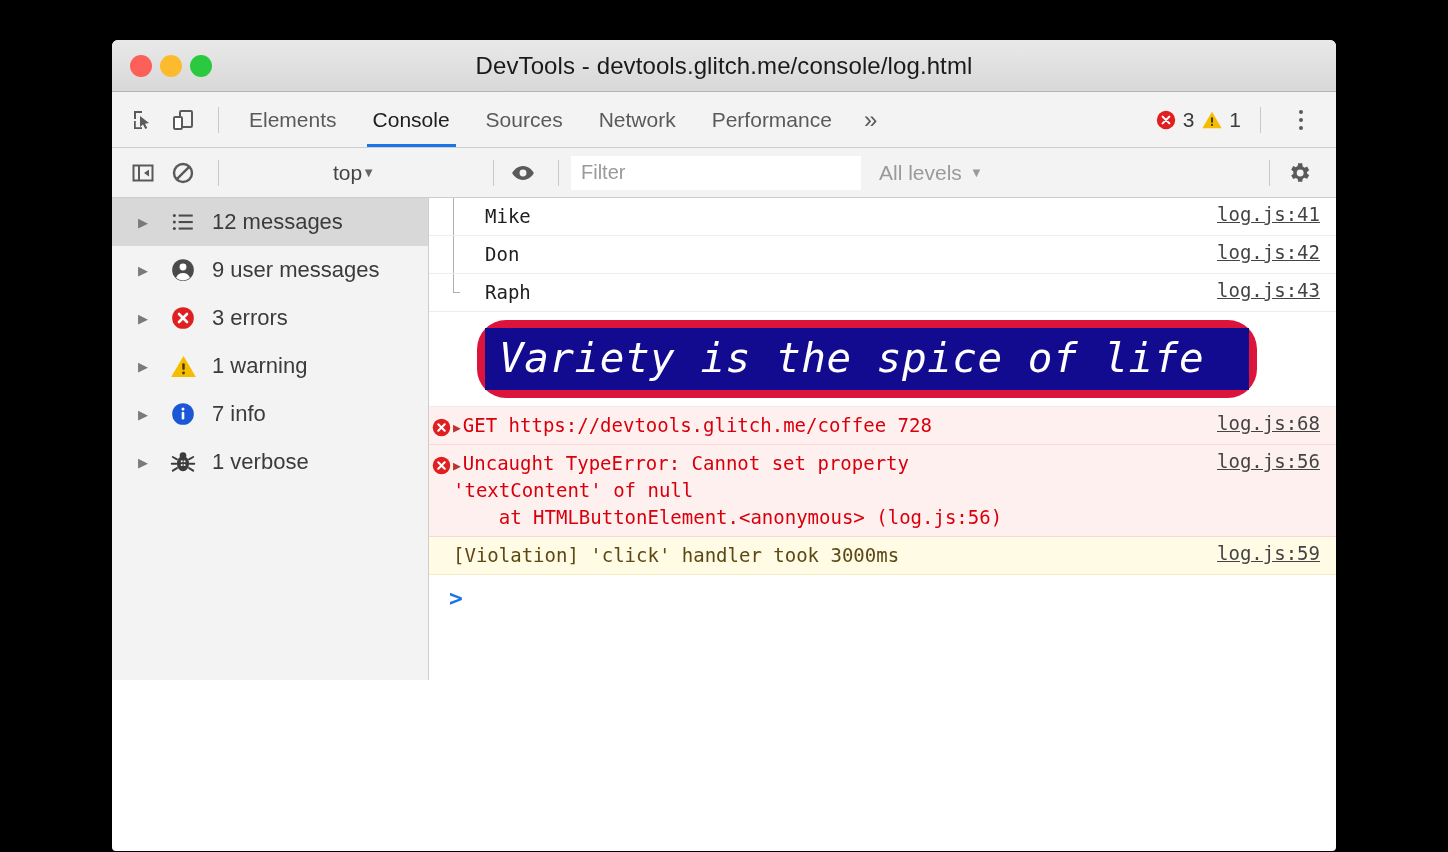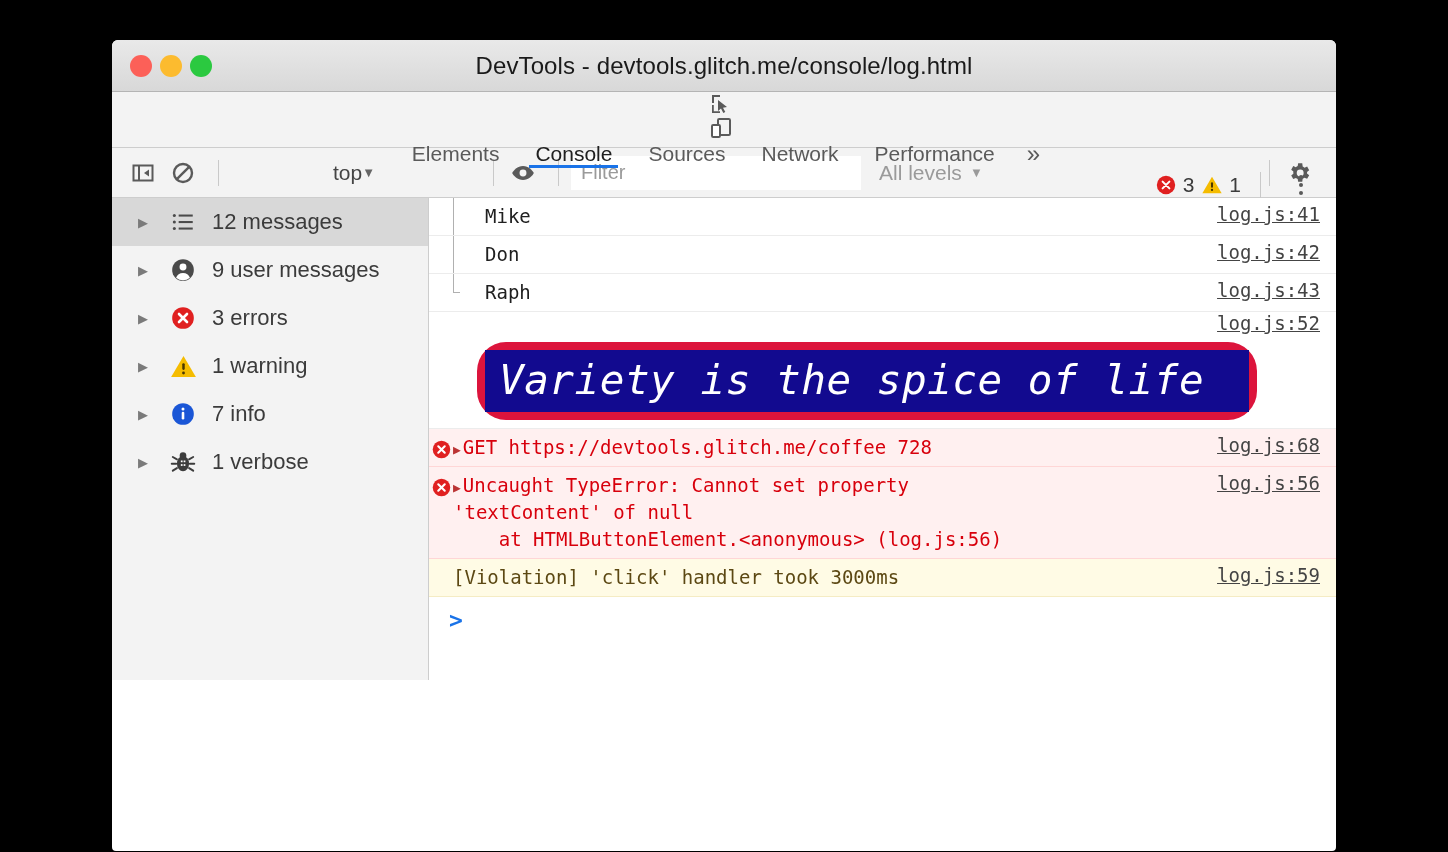--- a/index.html
+++ b/index.html
@@ -46,21 +46,20 @@
   }
 
   
   #tabbar {
     height: 56px;
     background: #f3f3f3;
     border-bottom: 1px solid #cdcdcd;
     display: flex; align-items: center;
     padding: 0 14px;
     position: relative;
-    flex-direction: column;
   }
   .tool-icon {
     width: 34px; height: 34px;
     display: flex; align-items: center; justify-content: center;
     margin-right: 6px;
   }
   .vsep {
     width: 1px; height: 26px;
     background: #c9c9c9;
     margin: 0 12px;
@@ -480,23 +479,20 @@
       </div>
 
       <div class="row plain group-child">
         <div class="grp-line last"></div>
         <div class="gutter"></div>
         <div class="content">Raph</div>
         <div class="src">log.js:43</div>
       </div>
 
       <div class="row banner-row">
-        <div style="display:flex;justify-content:flex-end;">
-          <div class="src">log.js:52</div>
-        </div>
         <div id="banner">
           <div class="inner">Variety is the spice of life</div>
         </div>
       </div>
 
       <div class="row error">
         <div class="gutter">
           <svg class="err-icon" width="21" height="21" viewBox="0 0 24 24">
             <circle cx="12" cy="12" r="10" fill="#e02020"></circle>
             <path d="M8.3 8.3 L15.7 15.7 M15.7 8.3 L8.3 15.7" stroke="#fff" stroke-width="2.4" stroke-linecap="round"></path>

